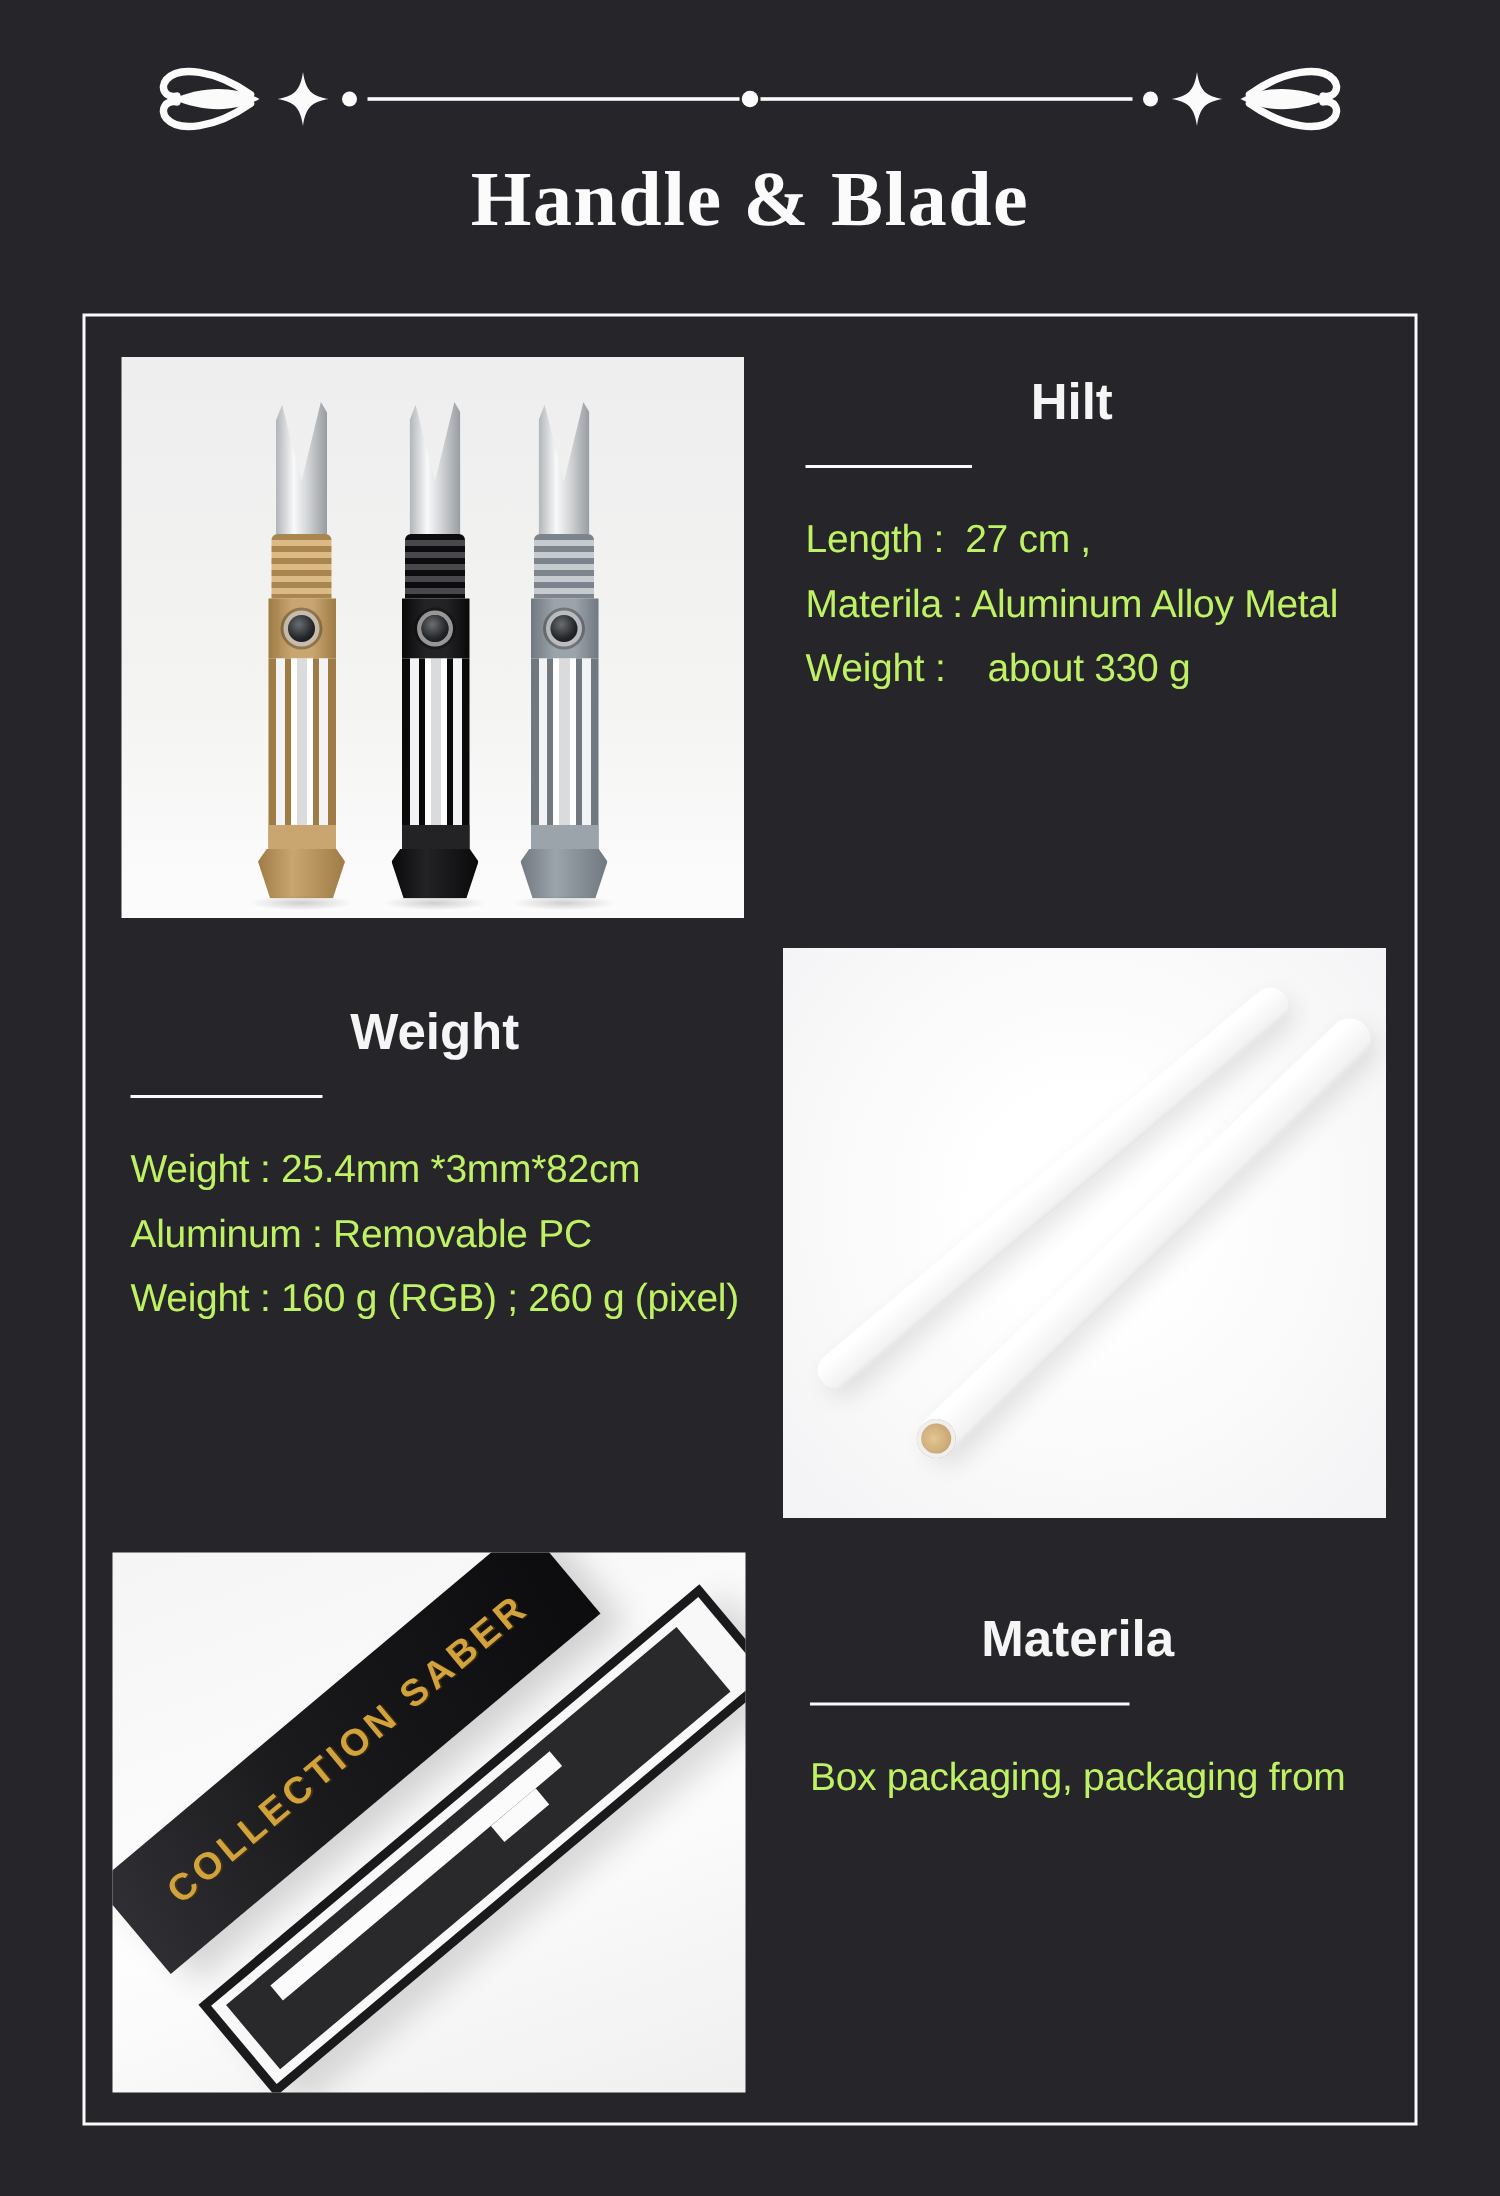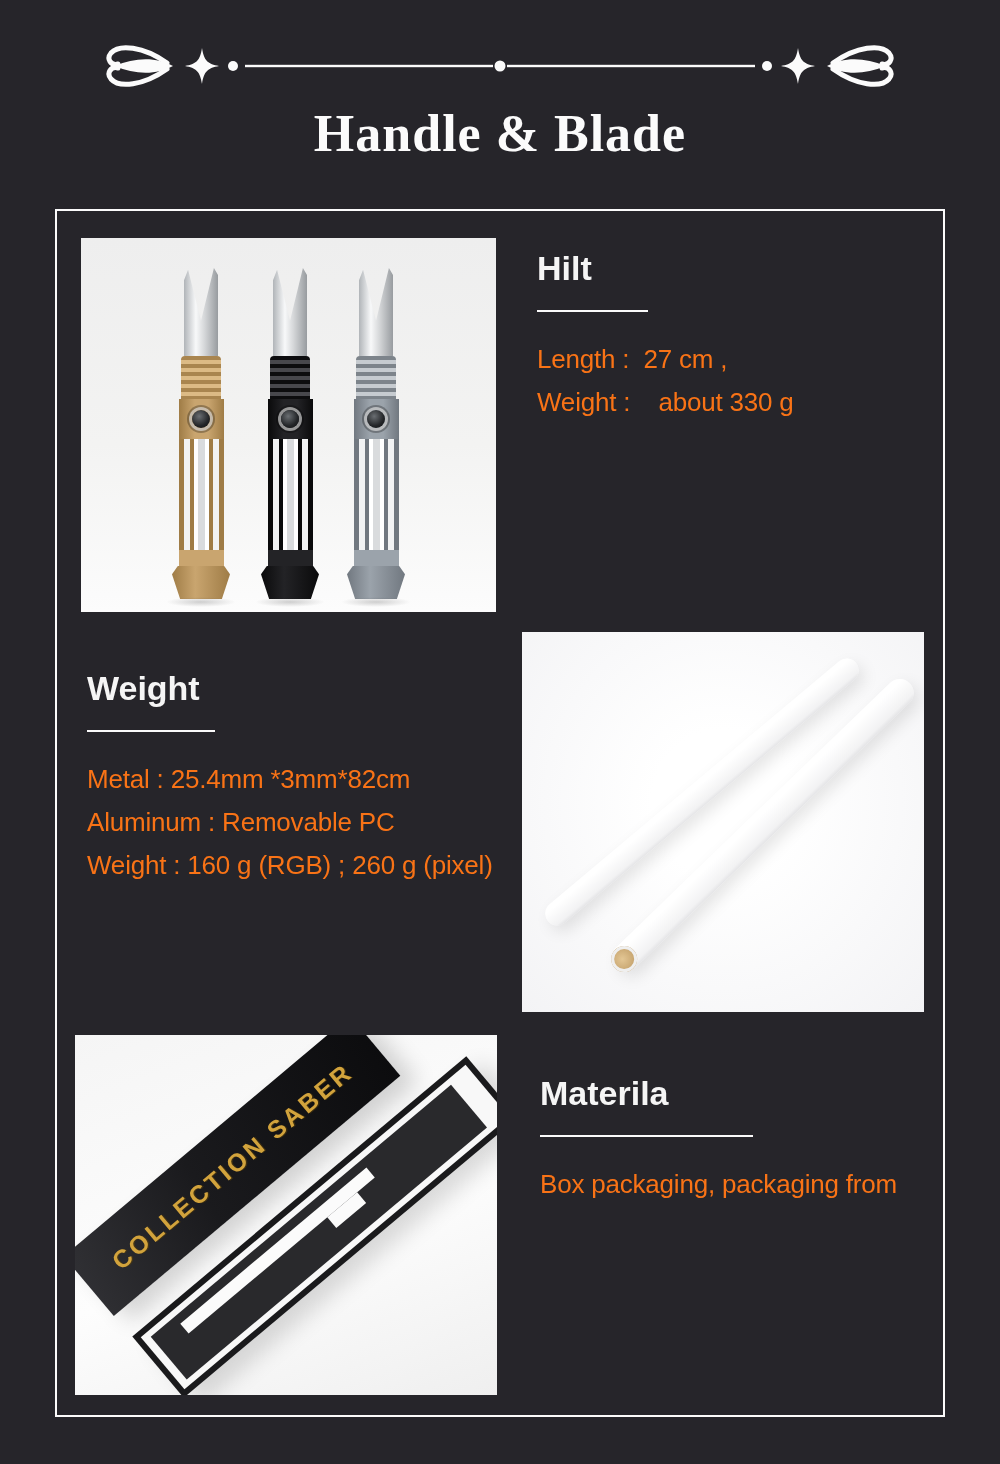--- a/index.html
+++ b/index.html
@@ -13,27 +13,27 @@
   .title{position:absolute;left:0;top:104px;width:1000px;margin:0;text-align:center;
          font-family:"Liberation Serif",serif;font-weight:700;font-size:52px;
          color:#fbfbfb;letter-spacing:1px;}
 
   
   .frame{position:absolute;left:55px;top:209px;width:886px;height:1204px;
          border:2px solid #fbfbfb;}
 
   
   .tblock{position:absolute;}
-  .tblock h2{margin:0;font-size:34px;font-weight:600;color:#f5f5f5;line-height:40px;}
+  .tblock h2{margin:0;font-size:34px;font-weight:600;color:#f5f5f5;line-height:40px;text-align:center;}
   .rule{height:2px;background:#fafafa;margin-top:22px;}
   .rule-hilt{width:111px;}
   .rule-blade{width:128px;}
   .rule-package{width:213px;}
   .specs{margin-top:26px;}
-  .spec{font-size:26px;line-height:43px;color:#f97316;white-space:pre-wrap;letter-spacing:-0.2px;}
+  .spec{font-size:26px;line-height:43px;color:#bef264;white-space:pre-wrap;letter-spacing:-0.2px;}
 
   
   .photo{position:absolute;overflow:hidden;}
   .photo-hilt{left:81px;top:238px;width:415px;height:374px;
       background:linear-gradient(180deg,#eeeeee 0%,#f3f3f2 55%,#fcfcfc 100%);}
   .photo-blade{left:522px;top:632px;width:402px;height:380px;
       background:radial-gradient(ellipse at 50% 45%,#ffffff 25%,#f3f3f5 100%);}
   .photo-package{left:75px;top:1035px;width:422px;height:360px;
       background:linear-gradient(160deg,#f5f5f5 0%,#fdfdfd 55%,#efefef 100%);}
 
@@ -149,29 +149,30 @@
       <div class="pommel"></div>
       <div class="shadow"></div>
     </div>
   </div>
 
   <section class="tblock" style="left:537px;top:248px;">
     <h2>Hilt</h2>
     <div class="rule rule-hilt"></div>
     <div class="specs">
       <div class="spec">Length :  27 cm ,</div>
+      <div class="spec">Materila : Aluminum Alloy Metal</div>
       <div class="spec">Weight :    about 330 g</div>
     </div>
   </section>
 
   <section class="tblock" style="left:87px;top:668px;">
     <h2>Weight</h2>
     <div class="rule rule-blade"></div>
     <div class="specs">
-      <div class="spec">Metal : 25.4mm *3mm*82cm</div>
+      <div class="spec">Weight : 25.4mm *3mm*82cm</div>
       <div class="spec">Aluminum : Removable PC</div>
       <div class="spec">Weight : 160 g (RGB) ; 260 g (pixel)</div>
     </div>
   </section>
 
   <div class="photo photo-blade">
     <div class="rod rod-rear"></div>
     <div class="rod rod-front"></div>
   </div>
 

